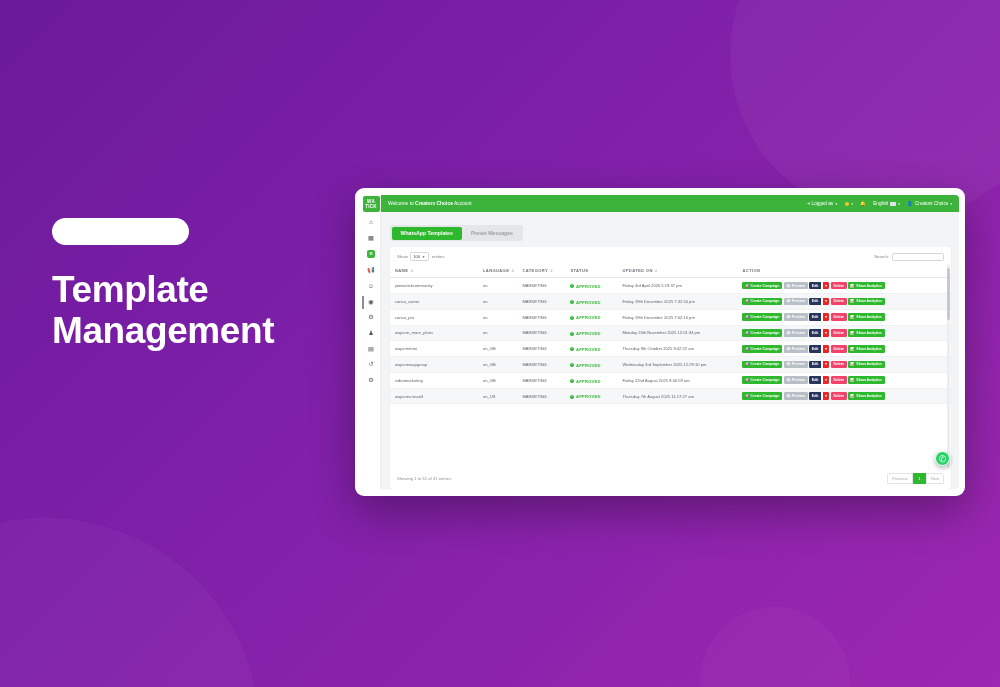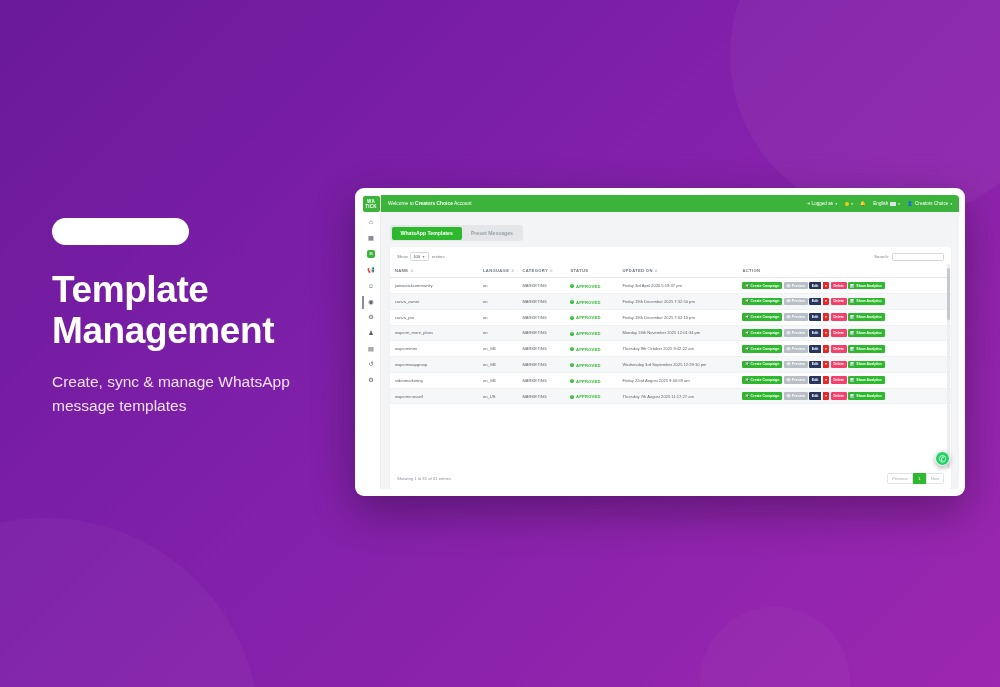--- a/index.html
+++ b/index.html
@@ -165,21 +165,20 @@
 </head>
 <body>
 
 <div class="bg-circle bg-c1"></div>
 <div class="bg-circle bg-c2"></div>
 <div class="bg-circle bg-c3"></div>
 
 <div class="left-panel">
   <div class="pill"></div>
   <div class="headline">Template Management</div>
-  <div class="subline">Create, sync &amp; manage WhatsApp message templates</div>
 </div>
 
 <div class="window">
   <div class="app">
 
     <div class="sidebar">
       <div class="logo">
         <div>WA</div>
         <div>TICK</div>
       </div>

